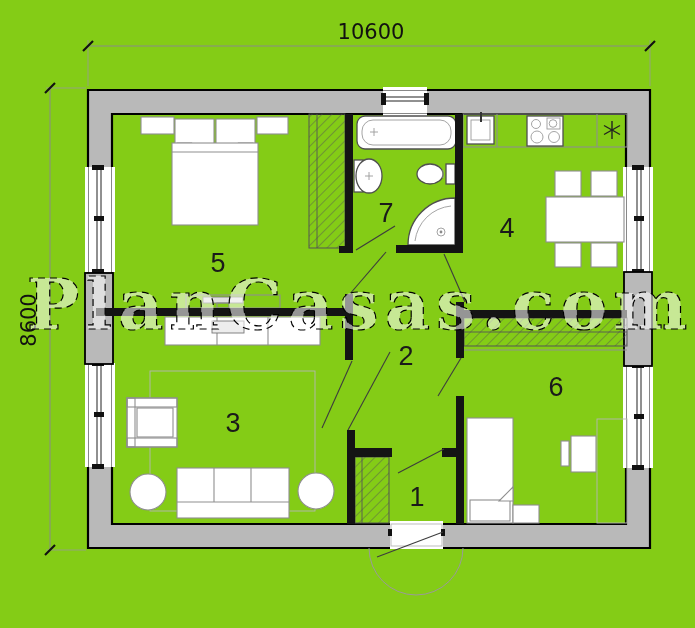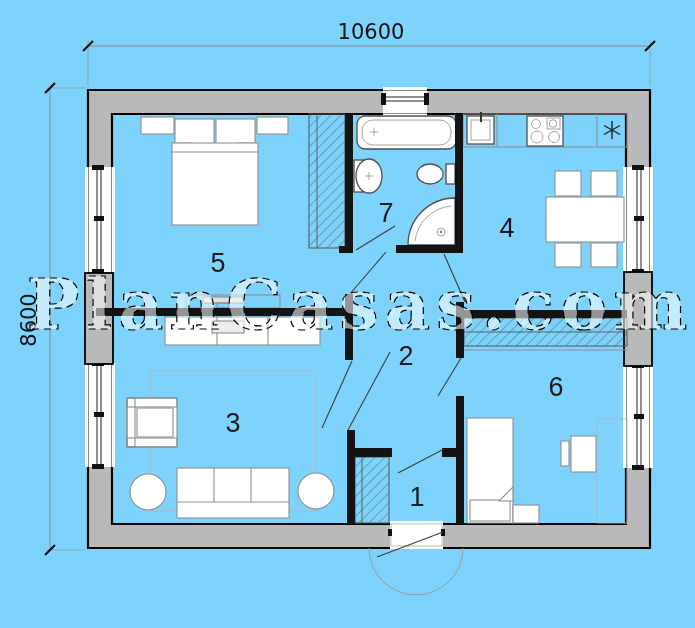--- a/index.html
+++ b/index.html
@@ -1,16 +1,16 @@
 <!DOCTYPE html>
 <html><head>
 <meta charset="utf-8">
 <style>
   html,body{margin:0;padding:0;background:#ffffff;}
-  .stage{position:relative;width:695px;height:628px;background:#7dd3fc;overflow:hidden;
+  .stage{position:relative;width:695px;height:628px;background:#84cc16;overflow:hidden;
          font-family:"Liberation Sans", sans-serif;}
   svg{position:absolute;left:0;top:0;}
   .wall{fill:#b9b9b9;stroke:#000;stroke-width:2.2;}
   .pier{fill:#b9b9b9;stroke:#000;stroke-width:1.8;}
   .iwall{fill:#141414;stroke:none;}
   .furn{fill:none;stroke:#8f8f8f;stroke-width:1.1;}
   .furnw{fill:#fff;stroke:#8f8f8f;stroke-width:1.1;}
   .fix{fill:#fff;stroke:#4f4f4f;stroke-width:1.3;}
   .fixthin{fill:none;stroke:#9a9a9a;stroke-width:0.9;}
   .thin{fill:none;stroke:#b5b5b5;stroke-width:0.9;}

